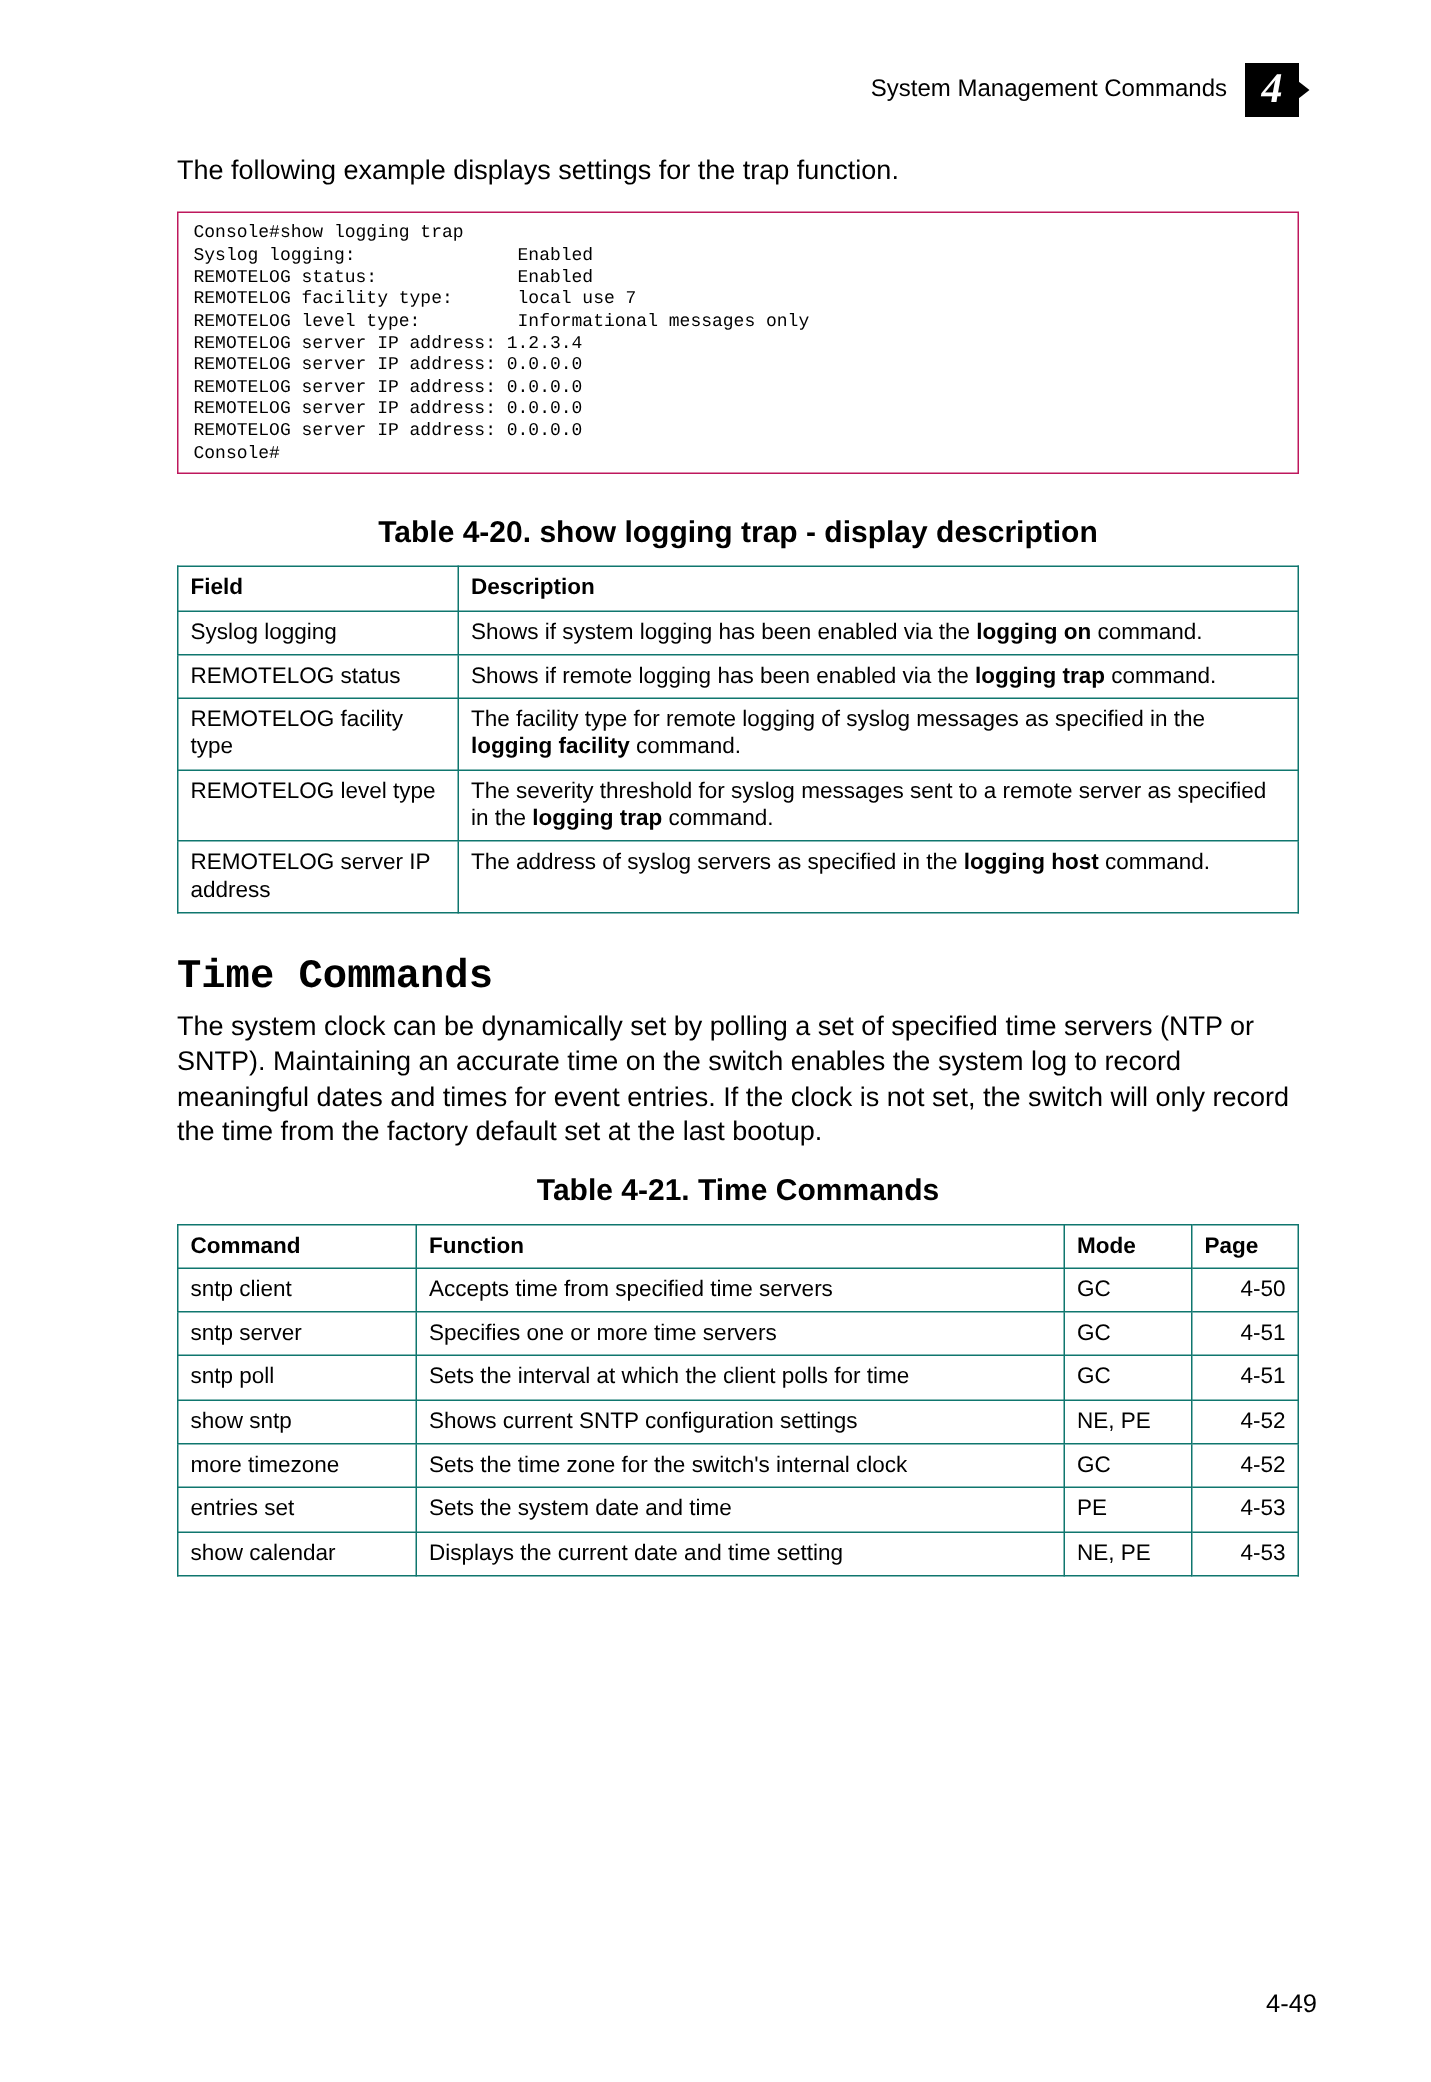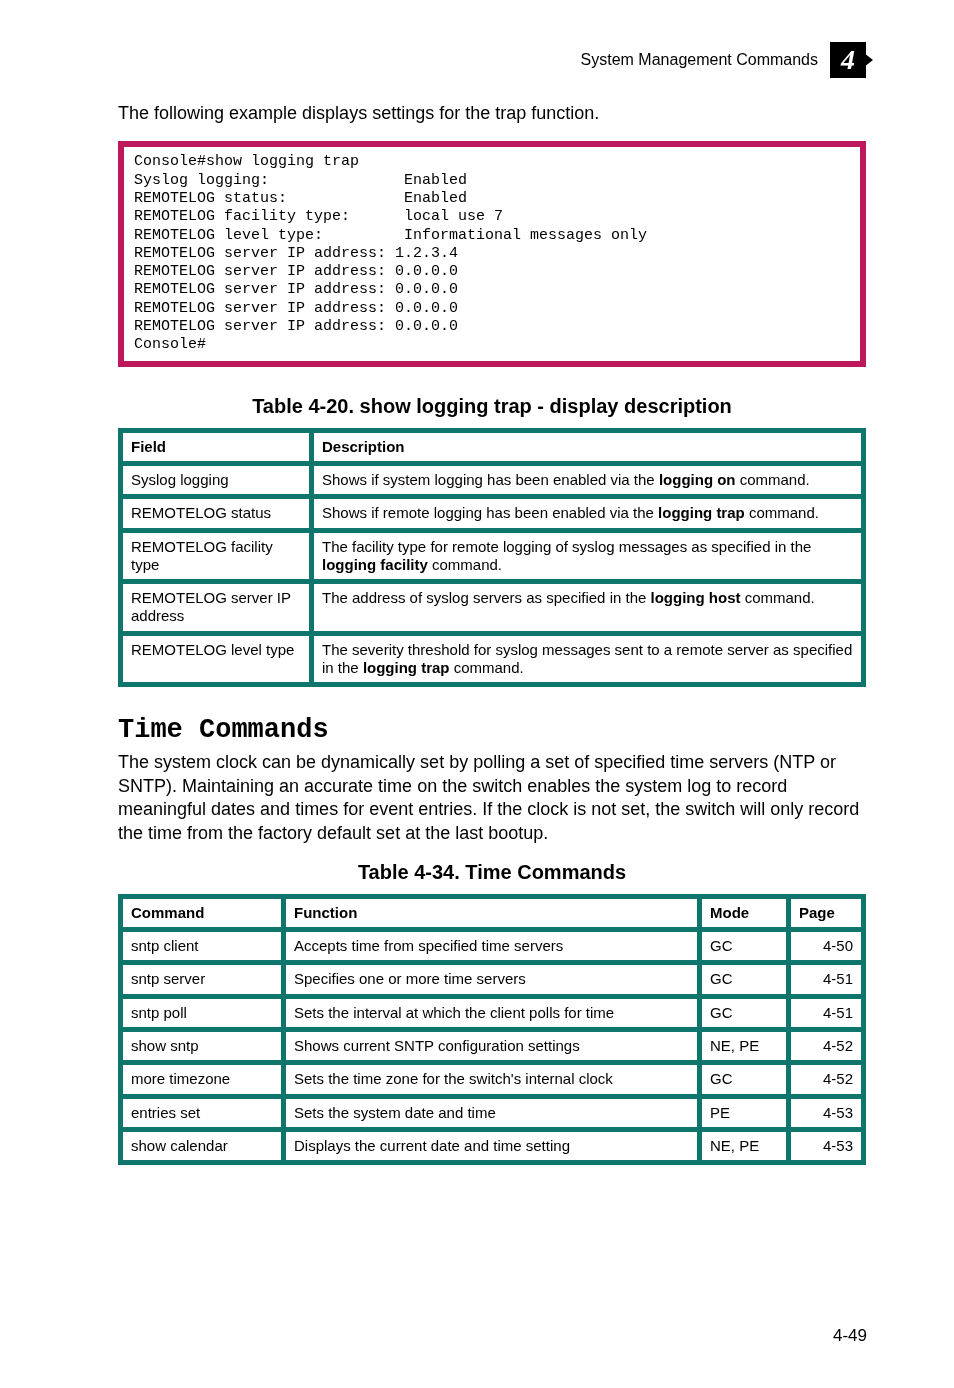--- a/index.html
+++ b/index.html
@@ -50,41 +50,41 @@
     border-bottom: 7px solid transparent;
     border-left: 9px solid #000;
   }
   .body-text {
     font-size: 18px;
     line-height: 1.3;
     margin: 24px 0 16px 0;
   }
   pre.console {
     font-family: "Courier New", monospace;
-    font-size: 15px;
+    font-size: 12px;
     line-height: 1.22;
-    border: 6px solid #be185d;
+    border: 1px solid #be185d;
     padding: 6px 10px;
     margin: 0 0 28px 0;
     white-space: pre;
     overflow: hidden;
   }
   .table-caption {
     text-align: center;
     font-size: 20px;
     font-weight: bold;
     margin: 8px 0 10px 0;
   }
   table.boxed {
     border-collapse: collapse;
     width: 100%;
     margin-bottom: 28px;
   }
   table.boxed th, table.boxed td {
-    border: 5px solid #0f766e;
+    border: 1px solid #0f766e;
     font-size: 15px;
     line-height: 1.22;
     padding: 5px 8px;
     text-align: left;
     vertical-align: top;
   }
   table.boxed th {
     font-weight: bold;
   }
   h2.section {
@@ -94,21 +94,21 @@
     font-family: Liberation Mono, monospace;
   }
   .col-field   { width: 170px; }
   .col-cmd     { width: 142px; }
   .col-mode    { width: 68px; }
   .col-page    { width: 54px; text-align: right; }
   table.boxed td.page-cell { text-align: right; }
   .footer-pg {
     position: absolute;
     bottom: 42px;
-    right: 87px;
+    right: 76px;
     font-size: 17px;
   }
 </style>
 </head>
 <body>
 
 <div class="page">
 
   <div class="header">
     <span>System Management Commands</span>
@@ -145,34 +145,34 @@
         </tr>
         <tr>
           <td class="col-field">REMOTELOG status</td>
           <td><span>Shows if remote logging has been enabled via the </span><b>logging trap</b><span> command.</span></td>
         </tr>
         <tr>
           <td class="col-field">REMOTELOG facility type</td>
           <td><span>The facility type for remote logging of syslog messages as specified in the </span><b>logging facility</b><span> command.</span></td>
         </tr>
         <tr>
+          <td class="col-field">REMOTELOG level type</td>
+          <td><span>The severity threshold for syslog messages sent to a remote server as specified in the </span><b>logging trap</b><span> command.</span></td>
+        </tr>
+        <tr>
           <td class="col-field">REMOTELOG server IP address</td>
           <td><span>The address of syslog servers as specified in the </span><b>logging host</b><span> command.</span></td>
         </tr>
-        <tr>
-          <td class="col-field">REMOTELOG level type</td>
-          <td><span>The severity threshold for syslog messages sent to a remote server as specified in the </span><b>logging trap</b><span> command.</span></td>
-        </tr>
       </tbody>
   </table>
 
   <h2 class="section">Time Commands</h2>
   <p class="body-text" style="margin-top:4px;">The system clock can be dynamically set by polling a set of specified time servers (NTP or SNTP). Maintaining an accurate time on the switch enables the system log to record meaningful dates and times for event entries. If the clock is not set, the switch will only record the time from the factory default set at the last bootup.</p>
 
-  <div class="table-caption">Table 4-34.   Time Commands</div>
+  <div class="table-caption">Table 4-21.   Time Commands</div>
 
   <table class="boxed">
     <thead>
       <tr>
         <th class="col-cmd">Command</th>
         <th>Function</th>
         <th class="col-mode">Mode</th>
         <th class="col-page">Page</th>
       </tr>
     </thead>

